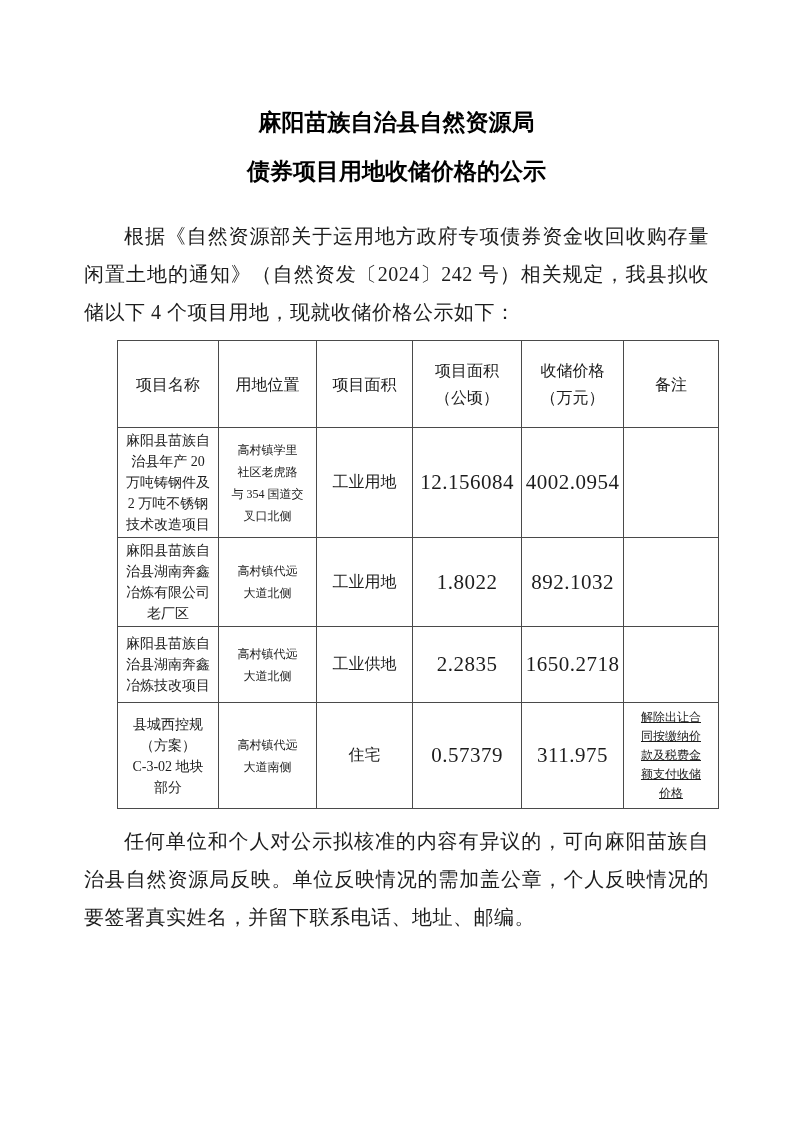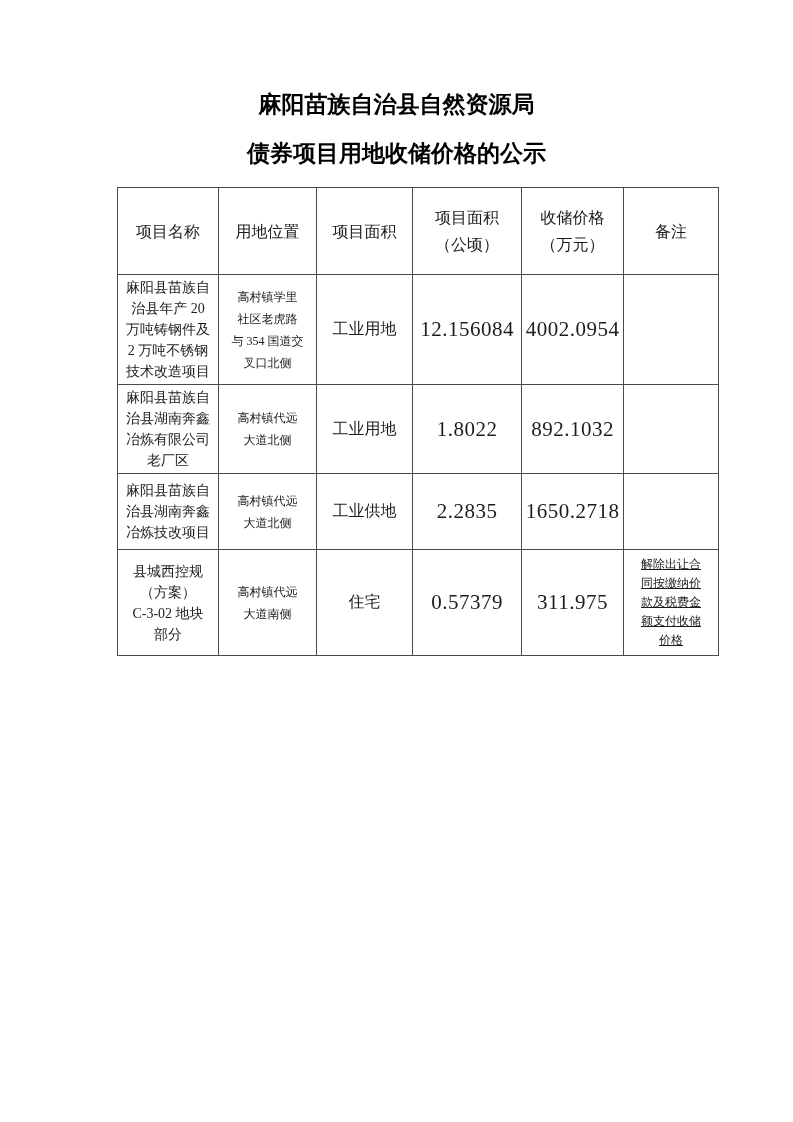--- a/index.html
+++ b/index.html
@@ -19,20 +19,21 @@
     box-sizing: border-box;
   }
   .title-block {
     padding-top: 80px;
     text-align: center;
     font-family: "Liberation Sans", "DejaVu Sans", sans-serif;
     font-weight: bold;
     font-size: 23px;
     line-height: 49px;
     color: #000000;
+    margin-top: 18px;
   }
   .para {
     margin: 0 84px;
     font-size: 20px;
     line-height: 38px;
     text-align: justify;
     text-indent: 2em;
     letter-spacing: 0.5px;
   }
   .para.intro { margin-top: 21px; }
@@ -72,20 +73,21 @@
 </head>
 <body>
 
 <div class="page">
 
   <div class="title-block">
     <div>麻阳苗族自治县自然资源局</div>
     <div>债券项目用地收储价格的公示</div>
   </div>
 
+  <p class="para intro">根据《自然资源部关于运用地方政府专项债券资金收回收购存量闲置土地的通知》（自然资发〔2024〕242 号）相关规定，我县拟收储以下 4 个项目用地，现就收储价格公示如下：</p>
 
   <table class="doc-table">
     <colgroup>
       <col style="width:101px">
       <col style="width:98px">
       <col style="width:96px">
       <col style="width:109px">
       <col style="width:102px">
       <col style="width:95px">
     </colgroup>
@@ -155,14 +157,15 @@
         <td class="remark-cell pre">解除出让合
 同按缴纳价
 款及税费金
 额支付收储
 价格</td>
       </tr>
 
     </tbody>
   </table>
 
+  <p class="para closing">任何单位和个人对公示拟核准的内容有异议的，可向麻阳苗族自治县自然资源局反映。单位反映情况的需加盖公章，个人反映情况的要签署真实姓名，并留下联系电话、地址、邮编。</p>
 
 </div>
 
 </body></html>

